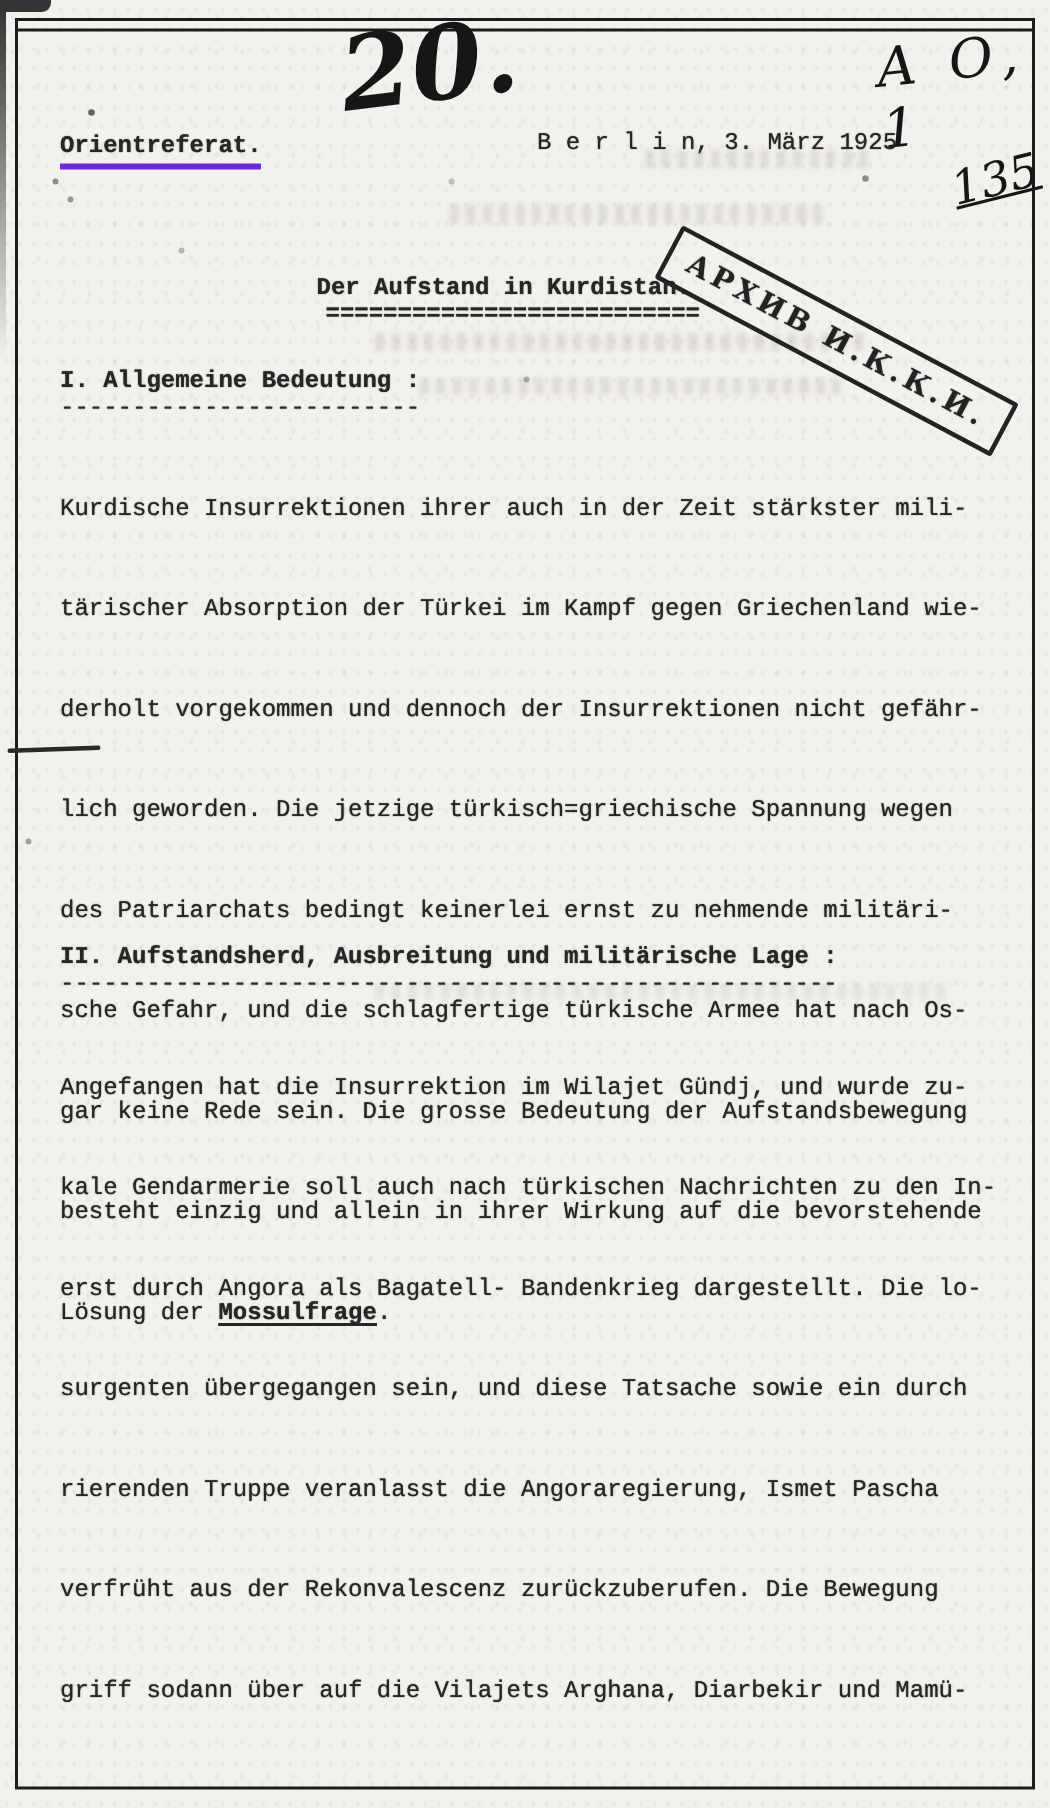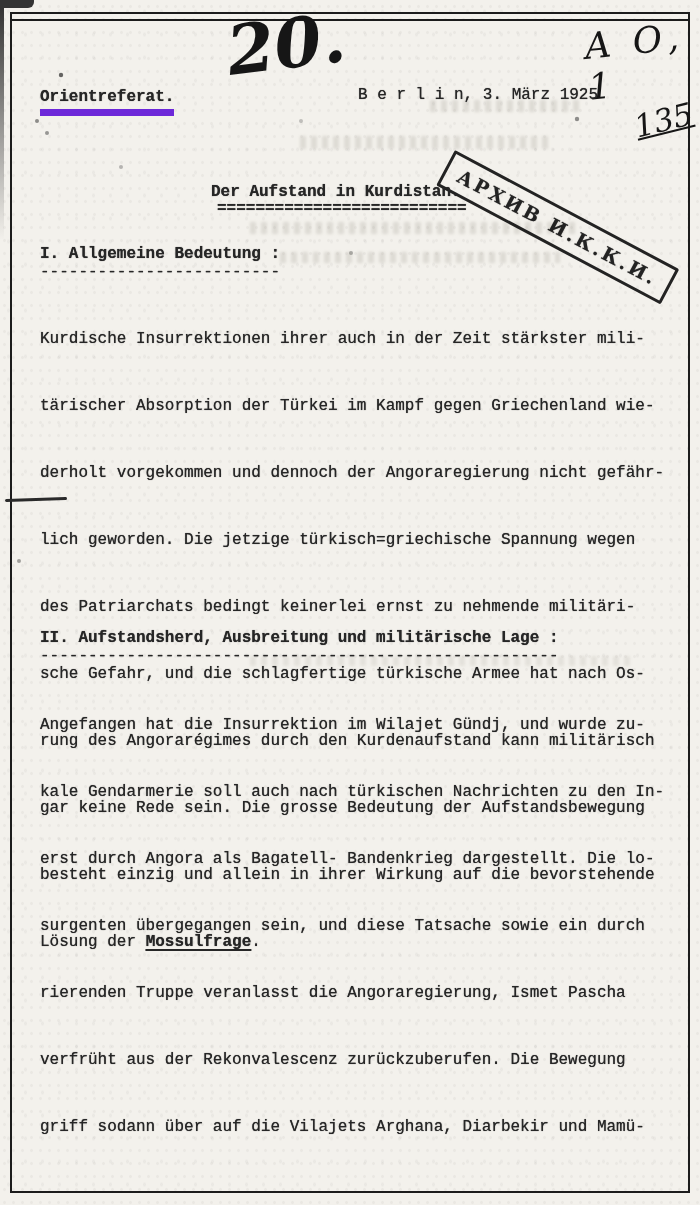--- a/index.html
+++ b/index.html
@@ -38,21 +38,21 @@
   .hand20{font-size:68px;left:227px;top:4px;transform:rotate(-7deg);font-weight:bold;}
   .handAO{font-size:36px;left:586px;top:20px;transform:rotate(-6deg);letter-spacing:5px;}
   .hand135{font-size:31px;left:634px;top:102px;transform:rotate(-14deg);text-decoration:underline;text-decoration-thickness:2px;}
   .stamp{
     position:absolute;left:455px;top:150px;transform:rotate(28deg);transform-origin:left top;
     border:3px solid #121212;border-radius:2px;padding:6px 12px;
     font-family:"DejaVu Serif", serif;font-weight:bold;font-size:19px;letter-spacing:3px;
     color:#121212;white-space:nowrap;opacity:0.92;
     text-shadow:0 0 1px rgba(0,0,0,0.6);
   }
-  .dept{left:40px;top:88px;border-bottom:7px solid #6d28d9;padding-bottom:3px;}
+  .dept{left:40px;top:88px;border-bottom:4px solid #6d28d9;padding-bottom:3px;}
   .dateline{left:358px;top:86px;}
   .title{left:211px;top:183px;}
   .title-underline{left:217px;top:200px;font-weight:bold;}
   .h1{left:40px;top:245px;}
   .h1-underline{left:40px;top:263px;}
   .h2{left:40px;top:629px;}
   .h2-underline{left:40px;top:647px;}
   .margin-mark{
     position:absolute;left:5px;top:498px;width:62px;height:3px;
     background:#2a2a2a;transform:rotate(-2deg);border-radius:2px;
@@ -102,25 +102,24 @@
 
 <div class="type bold title">Der Aufstand in Kurdistan.</div>
 <div class="type title-underline">==========================</div>
 
 <div class="type bold h1">I. Allgemeine Bedeutung :</div>
 <div class="type h1-underline">-------------------------</div>
 
 <div class="type para" style="top:288px">
   <div class="line">Kurdische Insurrektionen ihrer auch in der Zeit stärkster mili-</div>
   <div class="line">tärischer Absorption der Türkei im Kampf gegen Griechenland wie-</div>
-  <div class="line">derholt vorgekommen und dennoch der Angoraregierung nicht gefähr-</div>
+  <div class="line">derholt vorgekommen und dennoch der Insurrektionen nicht gefähr-</div>
   <div class="line">lich geworden. Die jetzige türkisch=griechische Spannung wegen</div>
   <div class="line">des Patriarchats bedingt keinerlei ernst zu nehmende militäri-</div>
   <div class="line">sche Gefahr, und die schlagfertige türkische Armee hat nach Os-</div>
-  <div class="line">rung des Angorarégimes durch den Kurdenaufstand kann militärisch</div>
   <div class="line">gar keine Rede sein. Die grosse Bedeutung der Aufstandsbewegung</div>
   <div class="line">besteht einzig und allein in ihrer Wirkung auf die bevorstehende</div>
   <div class="line"><span>Lösung der </span><span class="uline-word bold">Mossulfrage</span><span>.</span></div>
 </div>
 
 <div class="margin-mark"></div>
 
 <div class="type bold h2">II. Aufstandsherd, Ausbreitung und militärische Lage :</div>
 <div class="type h2-underline">------------------------------------------------------</div>
 

